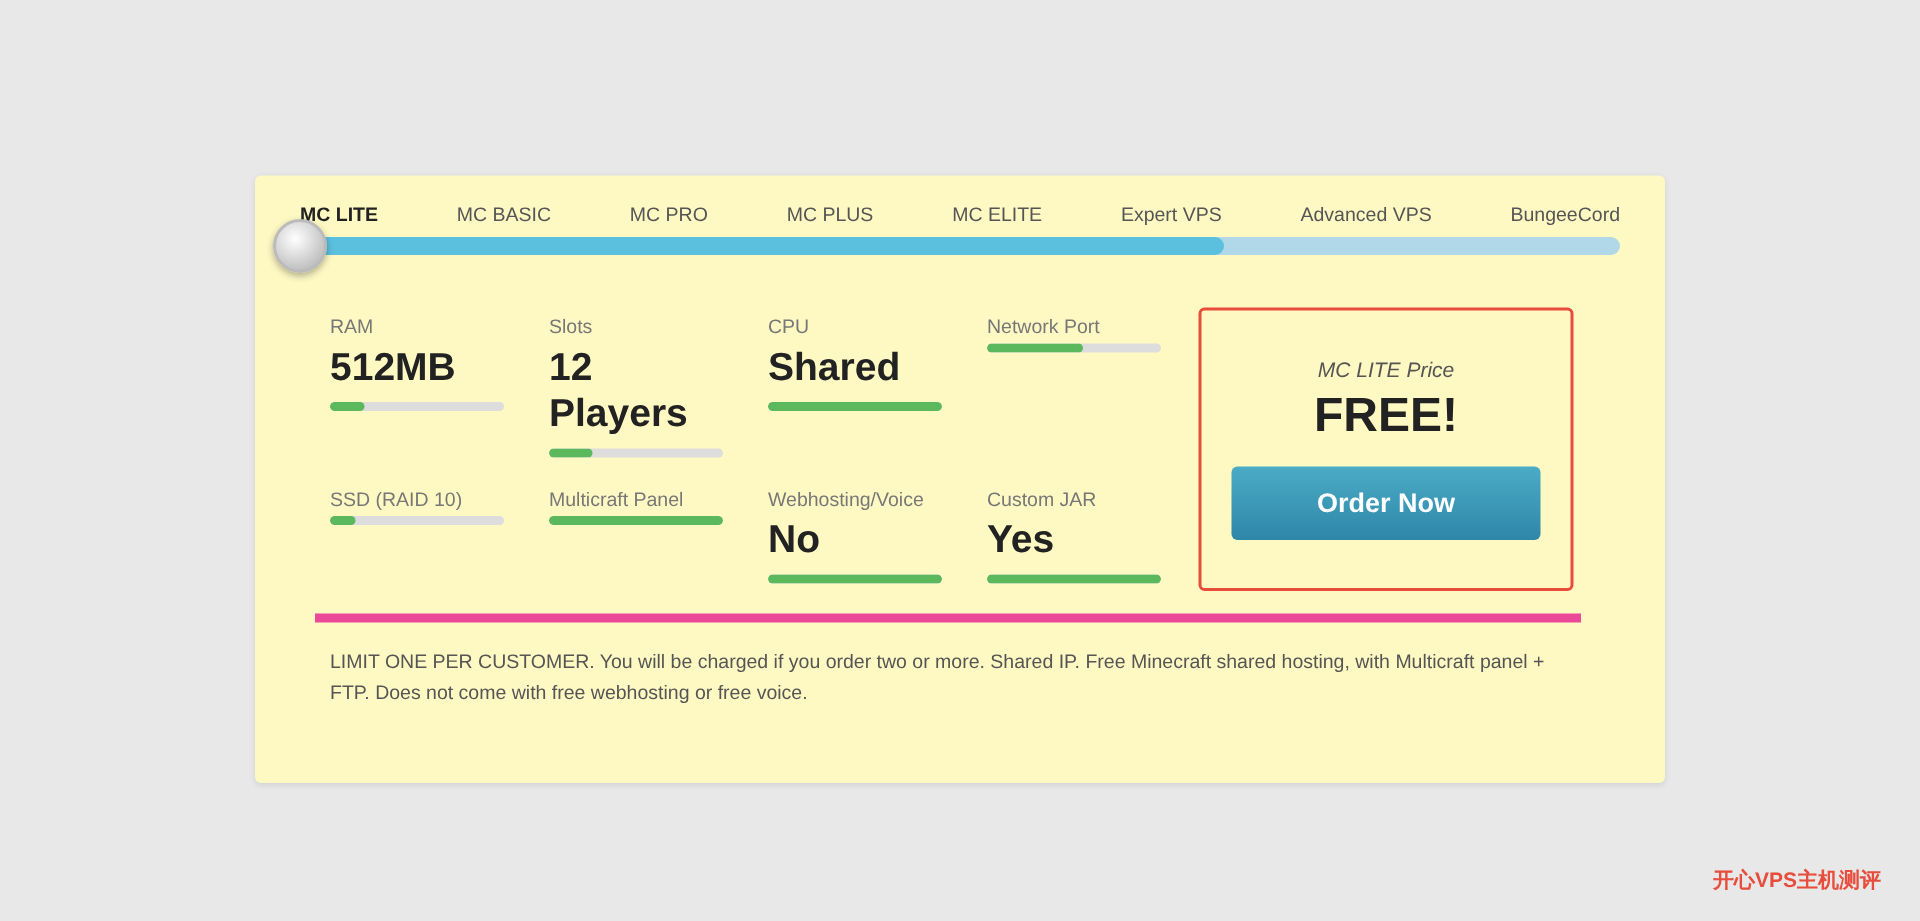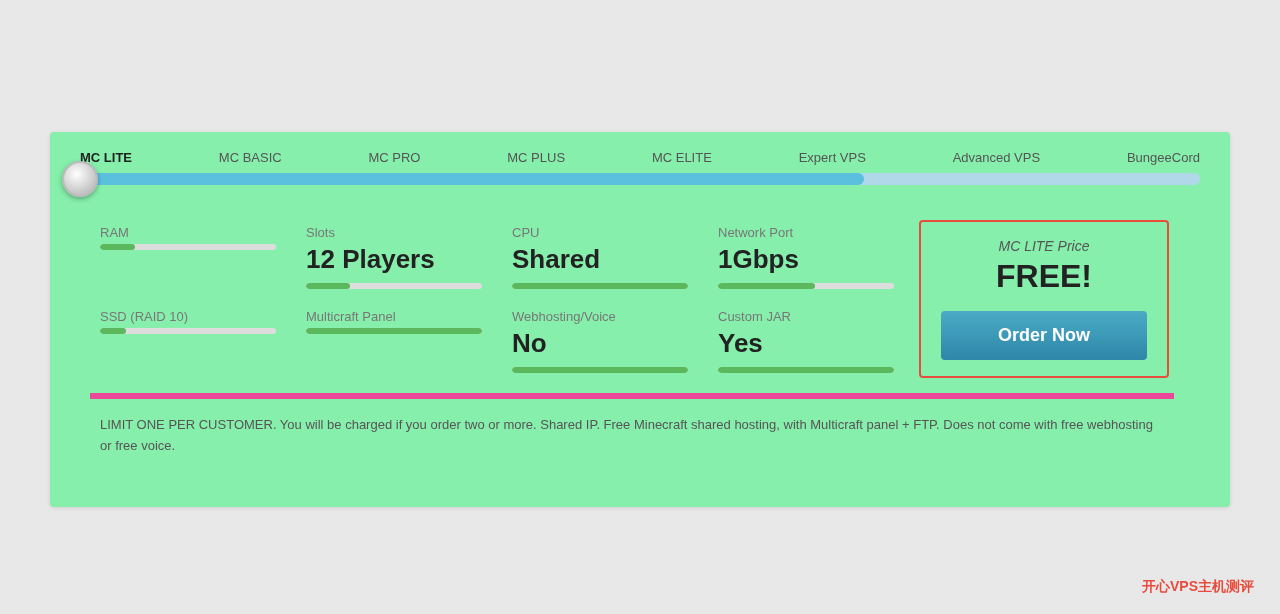--- a/index.html
+++ b/index.html
@@ -14,23 +14,23 @@
     .outer {
       width: 1280px;
       min-height: 614px;
       background: #e8e8e8;
       display: flex;
       align-items: center;
       justify-content: center;
       padding: 20px;
     }
     .card {
-      background: #86efac;
+      background: #fef9c3;
       border-radius: 4px;
-      width: 1180px;
+      width: 940px;
       padding: 0 0 30px 0;
       box-shadow: 0 1px 4px rgba(0,0,0,0.1);
       margin-top: 25px;
     }
     .tab-labels {
       display: flex;
       width: 100%;
       justify-content: space-between;
       margin-bottom: 8px;
     }
@@ -195,38 +195,38 @@
           <div class="slider-thumb"></div>
         </div>
       </div>
     </div>
 
     <div class="content">
       <div style="display: grid; grid-template-columns: 1fr 1fr 1fr 1fr 260px; gap: 0; margin-bottom: 0;">
 
         <div id="stats-row1-container" style="display: contents;"><div class="stat-item">
               <div class="stat-label">RAM</div>
+              <div class="stat-value">512MB</div>
               <div class="stat-bar">
                 <div class="stat-bar-fill" style="width: 20%;"></div>
               </div>
             </div><div class="stat-item">
               <div class="stat-label">Slots</div>
               <div class="stat-value">12 Players</div>
               <div class="stat-bar">
                 <div class="stat-bar-fill" style="width: 25%;"></div>
               </div>
             </div><div class="stat-item">
               <div class="stat-label">CPU</div>
               <div class="stat-value">Shared</div>
               <div class="stat-bar">
                 <div class="stat-bar-fill" style="width: 100%;"></div>
               </div>
             </div><div class="stat-item">
               <div class="stat-label">Network Port</div>
-              <div class="stat-value">1Gbps</div>
               <div class="stat-bar">
                 <div class="stat-bar-fill" style="width: 55%;"></div>
               </div>
             </div></div>
 
         <div class="price-panel" style="grid-row: 1 / 3; grid-column: 5;">
           <div class="price-title">MC LITE Price</div>
           <div class="price-value">FREE!</div>
           <button class="order-btn">Order Now</button>
         </div>

